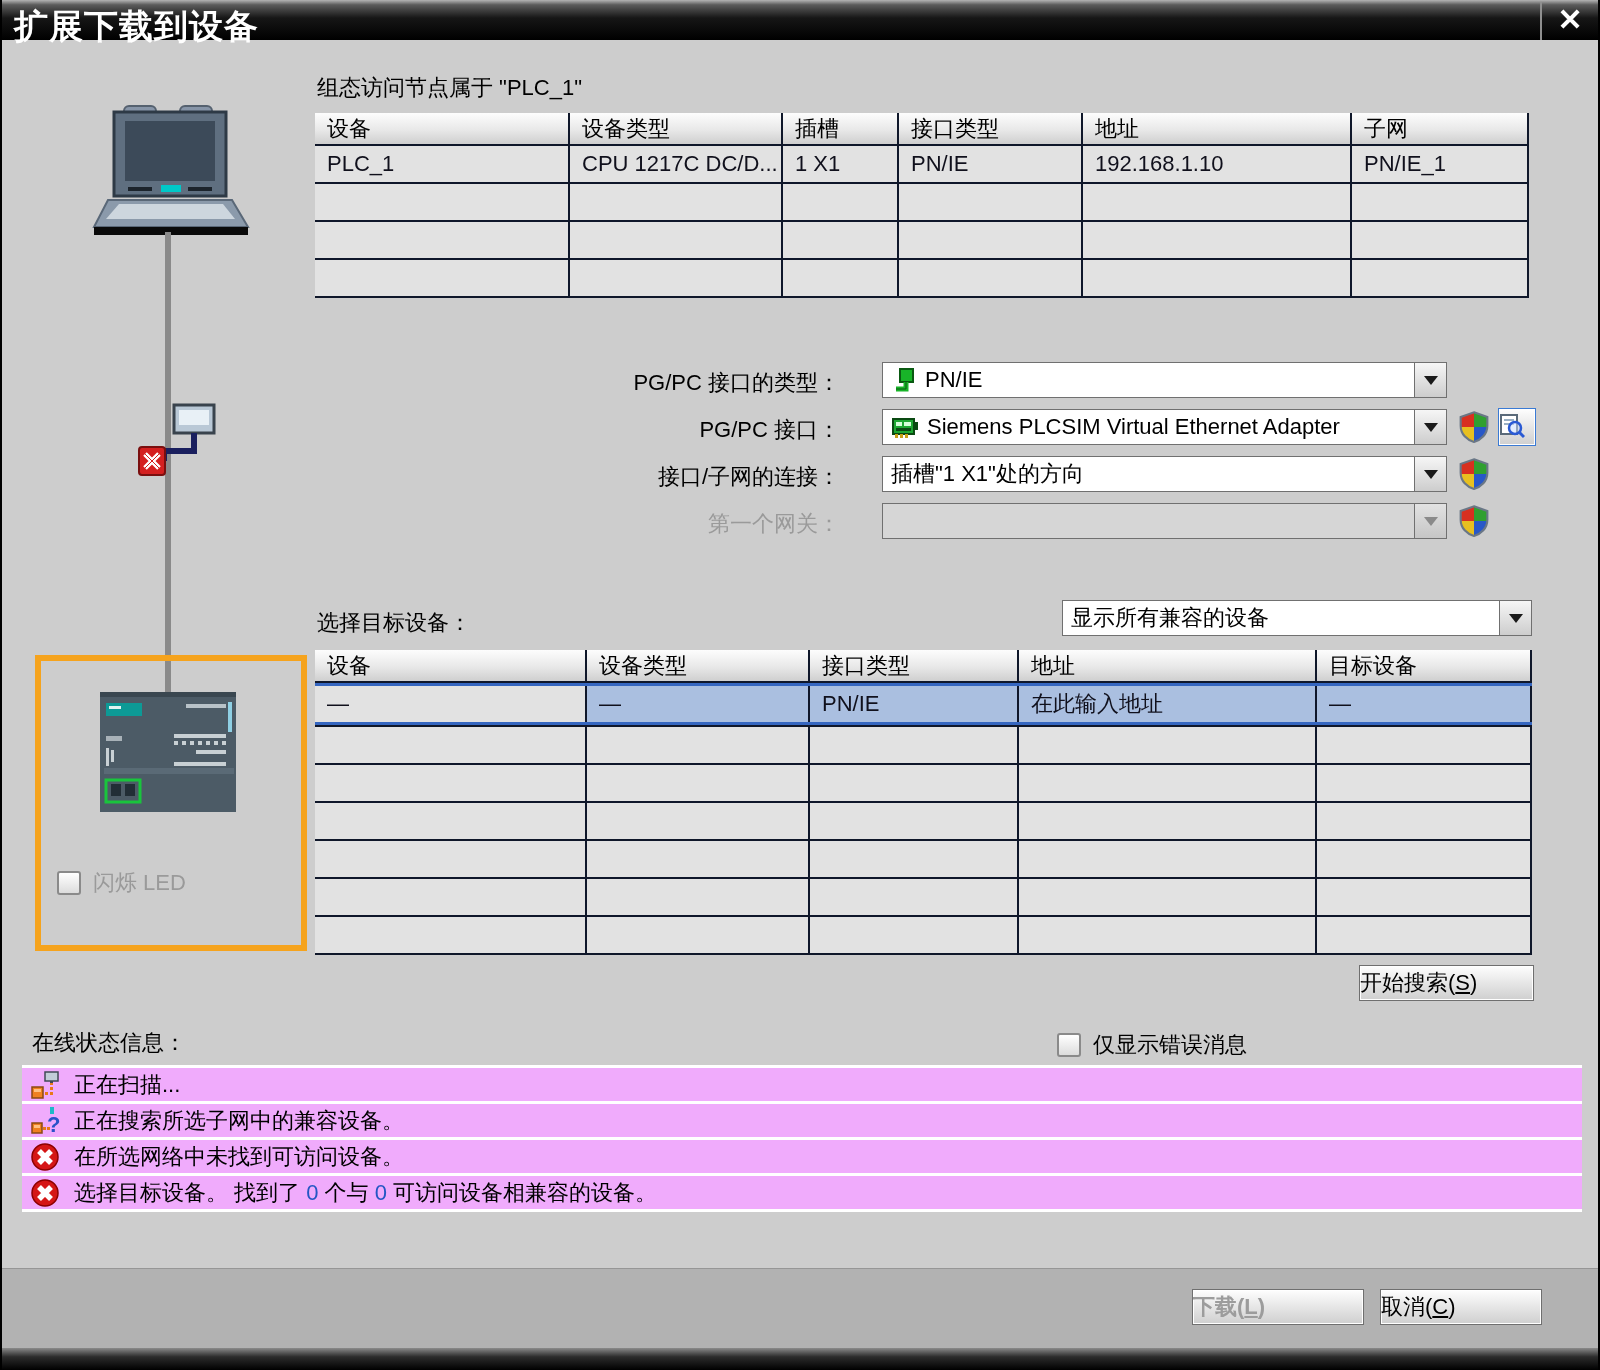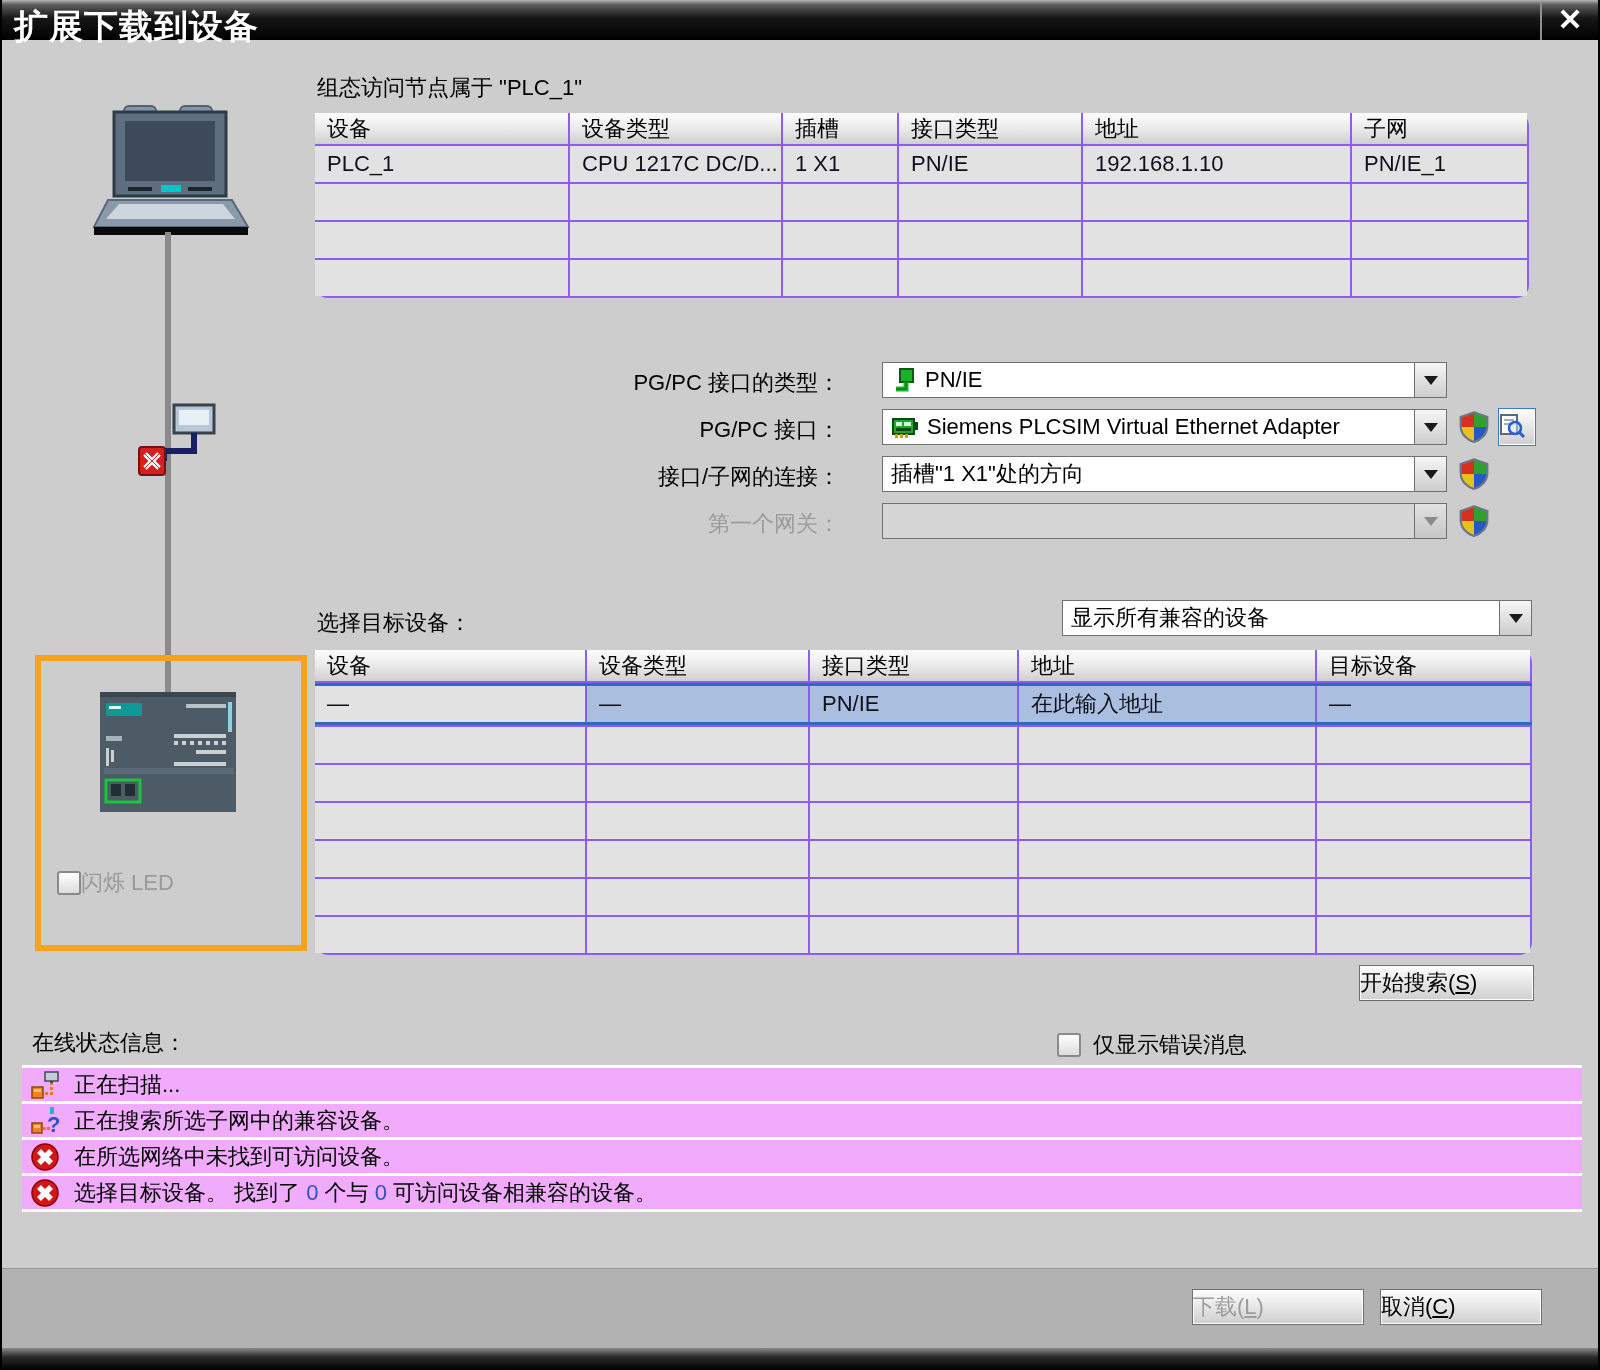--- a/index.html
+++ b/index.html
@@ -10,42 +10,42 @@
   .titlebar { position:relative; height:40px; background:linear-gradient(180deg,#b4b4b4 0%,#5c5c5c 12%,#161616 45%,#000 100%); }
   .titlebar .title { position:absolute; left:12px; top:4px; color:#fff; font-size:34px; font-weight:bold; letter-spacing:1px; }
   .close-btn { position:absolute; right:0; top:2px; width:58px; height:38px; border-left:2px solid #8f8f8f; color:#fff; font-size:30px; font-weight:bold; text-align:center; line-height:36px; cursor:pointer; }
 
   .content { position:relative; width:100%; height:1228px; }
   .abs { position:absolute; }
   .lbl { font-size:22px; color:#000; white-space:nowrap; }
   .lbl-dis { color:#9a9a9a; }
 
   
-  .tbl { background:#8b5cf6;border-radius:13px; }
+  .tbl { background:#0f172a; }
   .trow { display:grid; column-gap:2px; margin-bottom:2px; }
   .t1 .trow { grid-template-columns:253px 211px 114px 182px 267px 175px; }
   .t2 .trow { grid-template-columns:270px 221px 207px 296px 213px; }
   .cell { background:#e2e2e2; height:36px; line-height:36px; padding-left:12px; font-size:22px; color:#10101c; overflow:hidden; white-space:nowrap; }
   .hcell { background:linear-gradient(180deg,#fdfdfd 0%,#e8e8e8 55%,#cfcfcf 100%); height:31px; line-height:31px; padding-left:12px; font-size:22px; color:#000; white-space:nowrap; }
   .selrow { border-top:3px solid #3566c0; border-bottom:3px solid #3566c0; }
   .selrow .cell { background:#aabfe0; }
   .selrow .cell.plain { background:#e2e2e2; }
 
   
   .dd { display:flex; align-items:center; background:#fff; border:1px solid #707070; height:36px; }
   .dd .dd-text { flex:1; font-size:22px; color:#000; padding-left:8px; display:flex; align-items:center; gap:8px; overflow:hidden; white-space:nowrap; }
   .dd .arrow-box { width:32px; height:100%; border-left:1px solid #707070; background:linear-gradient(180deg,#f6f6f6,#cdcdcd); display:flex; align-items:center; justify-content:center; }
   .tri { width:0; height:0; border-left:7px solid transparent; border-right:7px solid transparent; border-top:9px solid #1a1a1a; }
   .dd.disabled { background:#d6d6d6; }
   .dd.disabled .arrow-box { background:linear-gradient(180deg,#e2e2e2,#c6c6c6); }
   .dd.disabled .tri { border-top-color:#8a8a8a; }
 
   
   .btn { display:inline-block; font-size:22px; color:#000; background:linear-gradient(180deg,#fefefe 0%,#e6e6e6 50%,#cfcfcf 100%); border:1px solid #6f6f6f; box-shadow:inset 0 0 0 1px #fff; cursor:pointer; }
-  .btn.disabled { color:#9c9c9c; cursor:default; }
+  .btn.disabled { color:#9c9c9c; cursor:default;font-weight:bold; }
   .u { text-decoration:underline; }
 
   
   .cb { display:inline-block; width:24px; height:24px; border:2px solid #8a8a8a; border-radius:3px; background:linear-gradient(180deg,#fff,#dcdcdc); vertical-align:middle; }
 
   
   .cable { position:absolute; width:6px; background:#8a8a8a; }
   .orange-box { position:absolute; border:6px solid #f5a31d; }
 
   
@@ -135,21 +135,21 @@
             <rect x="114" y="77" width="4" height="4"></rect>
             <rect x="122" y="77" width="4" height="4"></rect>
         </g>
         <rect x="4" y="76" width="130" height="6" fill="#5a6a76"></rect>
         <rect x="6" y="88" width="34" height="22" fill="none" stroke="#19c53c" stroke-width="3"></rect>
         <rect x="11" y="92" width="10" height="12" fill="#222e36"></rect>
         <rect x="25" y="92" width="10" height="12" fill="#222e36"></rect>
       </svg>
     </div>
 
-    <div class="abs" style="left:55px;top:828px;display:flex;align-items:center;">
+    <div class="abs" style="left:55px;top:828px;display:flex;align-items:center;gap:12px;">
       <span class="cb"></span>
       <span class="lbl lbl-dis">闪烁 LED</span>
     </div>
 
     <div class="abs lbl" style="left:315px;top:33px;">组态访问节点属于 "PLC_1"</div>
 
     <div class="abs tbl t1" style="left:313px;top:73px;width:1214px;">
       <div class="trow">
         <div class="hcell">设备</div>
         <div class="hcell">设备类型</div>

